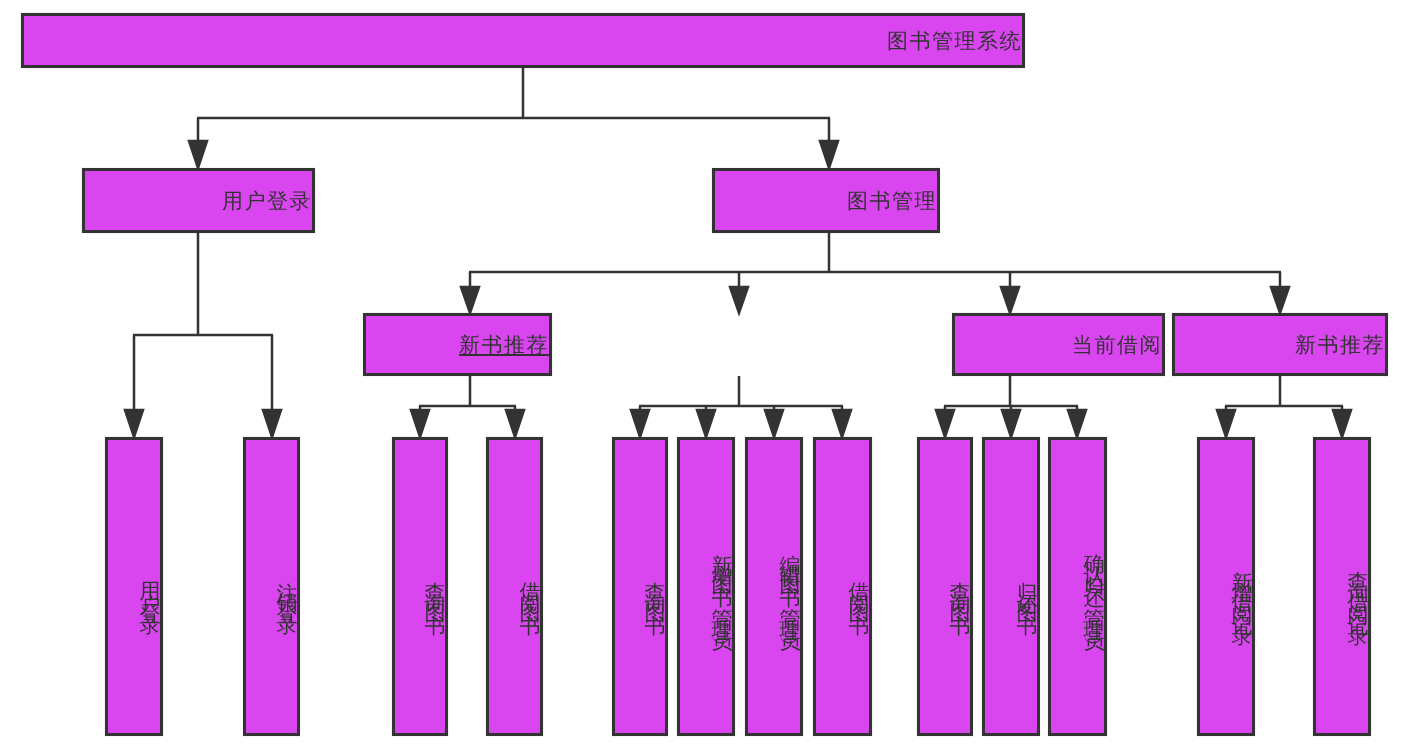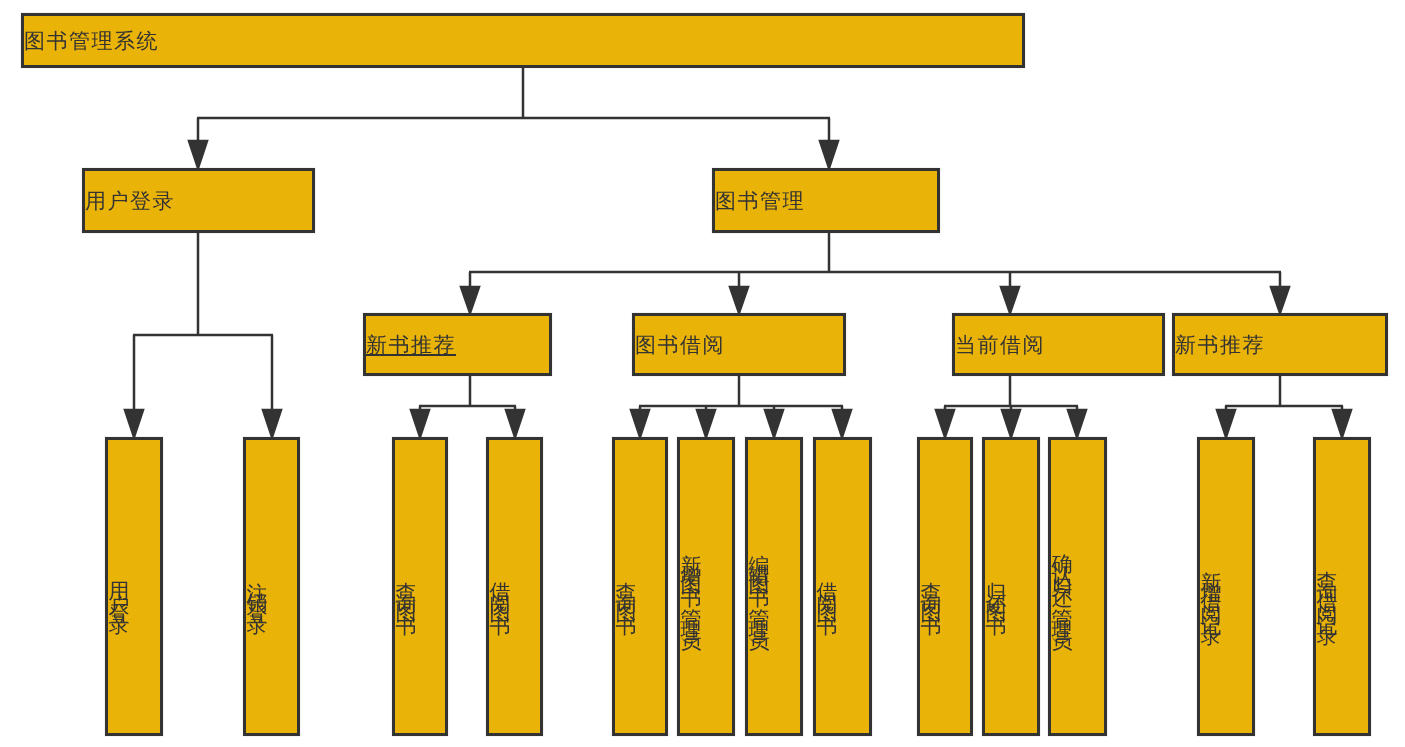--- a/index.html
+++ b/index.html
@@ -13,26 +13,26 @@
     overflow: hidden;
   }
   .connectors {
     position: absolute;
     left: 0; top: 0;
     width: 1405px; height: 747px;
     z-index: 1;
   }
   .node {
     position: absolute;
-    background: #eab308;
+    background: #d946ef;
     border: 3px solid #333333;
     color: #333333;
     display: flex;
     align-items: center;
-    justify-content: flex-start;
+    justify-content: flex-end;
     z-index: 2;
     box-shadow: 0 0 1px rgba(0,0,0,0.25);
   }
   .node.h { font-size: 21px; letter-spacing: 1.5px; }
   .node.leaf { font-size: 21px; }
   .vtext {
     writing-mode: vertical-rl;
     text-orientation: mixed;
     letter-spacing: 11px;
     line-height: 1;
@@ -147,23 +147,20 @@
   <div id="n-l2-0" class="node h">
     <span>用户登录</span>
   </div>
   <div id="n-l2-1" class="node h">
     <span>图书管理</span>
   </div>
 
   <div id="n-l3-0" class="node h">
     <span>新书推荐</span>
   </div>
-  <div id="n-l3-1" class="node h">
-    <span>图书借阅</span>
-  </div>
   <div id="n-l3-2" class="node h">
     <span>当前借阅</span>
   </div>
   <div id="n-l3-3" class="node h">
     <span>新书推荐</span>
   </div>
 
   <div id="n-l4-0" class="node leaf">
     <span class="vtext">用户登录</span>
   </div>

